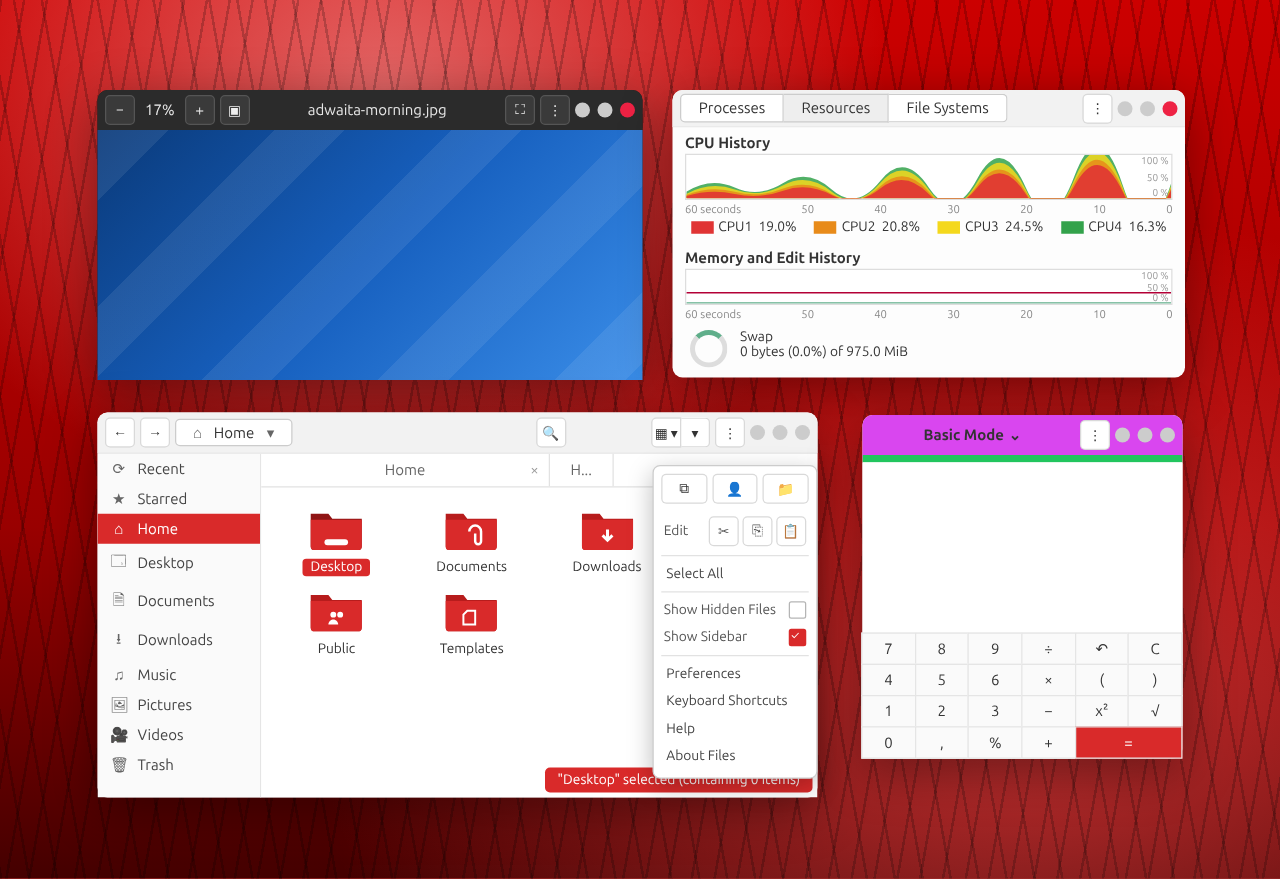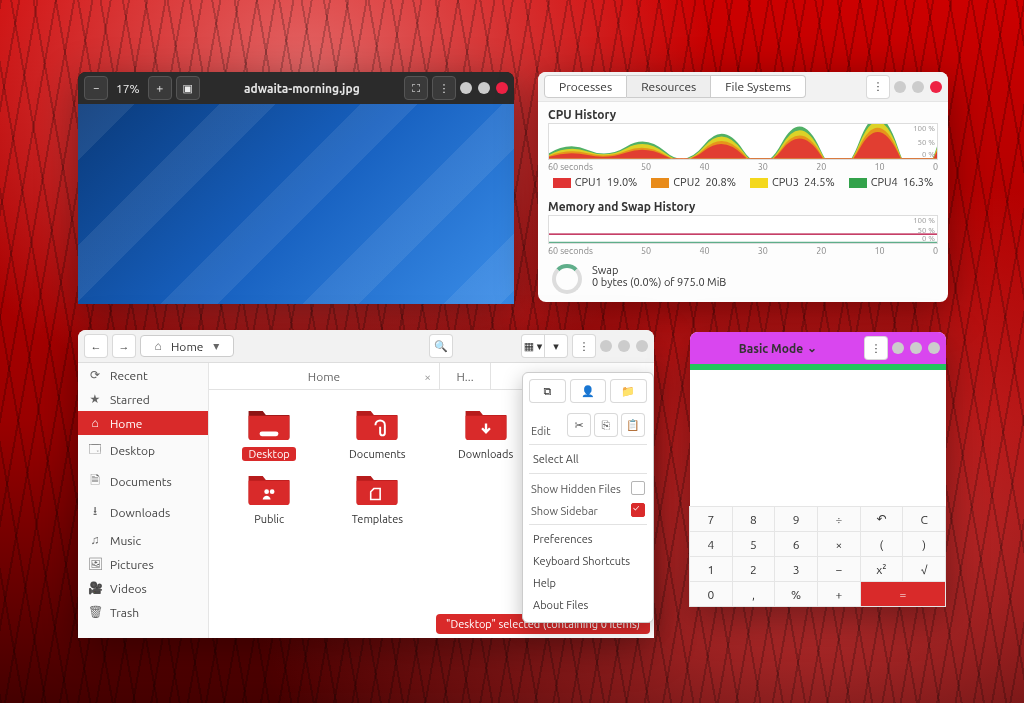--- a/index.html
+++ b/index.html
@@ -7,21 +7,21 @@
 .bg{position:absolute;inset:0;background:radial-gradient(ellipse at 30% 10%,rgba(255,200,200,.5),transparent 40%),radial-gradient(ellipse at 80% 80%,rgba(255,80,80,.6),transparent 50%),linear-gradient(180deg,#c00 0%,#900 60%,#400 100%)}
 .bg::before{content:"";position:absolute;inset:0;background:repeating-linear-gradient(100deg,rgba(0,0,0,.2) 0 2px,transparent 2px 18px),repeating-linear-gradient(80deg,rgba(0,0,0,.2) 0 2px,transparent 2px 22px);mix-blend-mode:multiply}
 .win{position:absolute;background:#fdfdfd;border-radius:8px;box-shadow:0 10px 40px rgba(0,0,0,.4)}
 .tb{display:flex;align-items:center;height:32px;padding:0 6px;gap:4px}
 .tb.dark{background:#2b2b2b;color:#e6e6e6;border-radius:8px 8px 0 0}
 .wbtn{display:flex;gap:6px;align-items:center}
 .wc{width:12px;height:12px;border-radius:50%;background:#ccc}
 .wc.close{background:#e24}
 .ibtn{width:22px;height:22px;border:1px solid rgba(0,0,0,.15);border-radius:4px;display:flex;align-items:center;justify-content:center;background:#fff;font-size:11px;cursor:pointer}
 .ibtn.dark{background:#3a3a3a;border-color:#555;color:#eee}
-.title{flex:1;text-align:center;font-weight:700;font-size:12px}
+.title{flex:1;text-align:center;font-weight:400;font-size:12px}
 .pill{padding:4px 14px;border:1px solid #ccc;background:#fff;font-size:12px;cursor:pointer}
 .pill:first-child{border-radius:4px 0 0 4px}
 .pill:last-child{border-radius:0 4px 4px 0}
 .pill+ .pill{border-left:none}
 .pill.active{background:#eee}
 .section-t{font-weight:600;font-size:12px;margin:6px 10px 0}
 .chart{margin:2px 10px;height:38px;border:1px solid #ddd;background:#fff;position:relative;overflow:hidden}
 .axis{display:flex;justify-content:space-between;font-size:9px;color:#888;margin:0 10px}
 .legend{display:flex;gap:14px;justify-content:center;font-size:11px;margin:4px 0 6px}
 .swatch{display:inline-block;width:18px;height:10px;margin-right:4px;vertical-align:middle}
@@ -45,21 +45,21 @@
 .grid{display:grid;grid-template-columns:repeat(4,1fr);gap:4px 0;padding:10px 6px}
 .fold{display:flex;flex-direction:column;align-items:center;font-size:11px;cursor:pointer}
 .fold svg{width:56px;height:44px}
 .lbl{margin-top:3px;padding:1px 6px;border-radius:3px}
 .lbl.sel{background:#d92a2a;color:#fff}
 .status{position:absolute;right:4px;bottom:4px;background:#d92a2a;color:#fff;padding:4px 10px;border-radius:4px;font-size:11px}
 
 .popup{position:absolute;left:522px;top:372px;width:118px;background:#fff;border:1px solid #ccc;border-radius:6px;box-shadow:0 6px 20px rgba(0,0,0,.25);padding:6px;z-index:10}
 .pop-row{display:flex;gap:4px;margin-bottom:6px}
 .pop-row .ibtn{flex:1}
-.pop-label{font-size:11px;color:#555;padding:4px 2px;display:flex;align-items:flex-end;justify-content:space-between}
+.pop-label{font-size:11px;color:#555;padding:4px 2px;display:flex;align-items:center;justify-content:space-between}
 .pop-item{font-size:11px;padding:5px 4px;color:#444;cursor:pointer}
 .pop-sep{height:1px;background:#e2e2e2;margin:3px 0}
 .chk{width:12px;height:12px;border:1px solid #b5b5b5;border-radius:2px;background:#fff}
 .chk.on{background:#d92a2a;border-color:#d92a2a;position:relative}
 .chk.on::after{content:"✓";color:#fff;font-size:9px;position:absolute;left:1px;top:-1px}
 
 .calc{left:690px;top:332px;width:256px;height:275px;display:flex;flex-direction:column}
 .calc .tb{background:#d946ef;border-radius:8px 8px 0 0;border-bottom:6px solid #22c55e}
 .calc-disp{flex:1;background:#fff}
 .keys{display:grid;grid-template-columns:repeat(6,1fr);border-top:1px solid #e5e5e5}
@@ -134,21 +134,21 @@
       <span>10</span>
       <span>0</span>
   </div>
   <div class="legend" id="cpu-legend">
       <span><span class="swatch" style="background:#e03434"></span>CPU1&nbsp;&nbsp;19.0%</span>
       <span><span class="swatch" style="background:#e88b1a"></span>CPU2&nbsp;&nbsp;20.8%</span>
       <span><span class="swatch" style="background:#f4d81c"></span>CPU3&nbsp;&nbsp;24.5%</span>
       <span><span class="swatch" style="background:#33a24b"></span>CPU4&nbsp;&nbsp;16.3%</span>
     </div>
 
-  <div class="section-t">Memory and Swap History</div>
+  <div class="section-t">Memory and Edit History</div>
   <div class="chart" style="height:30px">
     <svg viewBox="0 0 400 30" preserveAspectRatio="none" style="width:100%;height:100%">
       <line x1="0" y1="20" x2="400" y2="20" stroke="#b30036" stroke-width="1.5"></line>
       <line x1="0" y1="29" x2="400" y2="29" stroke="#5fae8a" stroke-width="1.5"></line>
     </svg>
     <div style="position:absolute;right:2px;top:0;font-size:8px;color:#999">100 %</div>
     <div style="position:absolute;right:2px;top:10px;font-size:8px;color:#999">50 %</div>
     <div style="position:absolute;right:2px;bottom:0;font-size:8px;color:#999">0 %</div>
   </div>
   <div class="axis">

